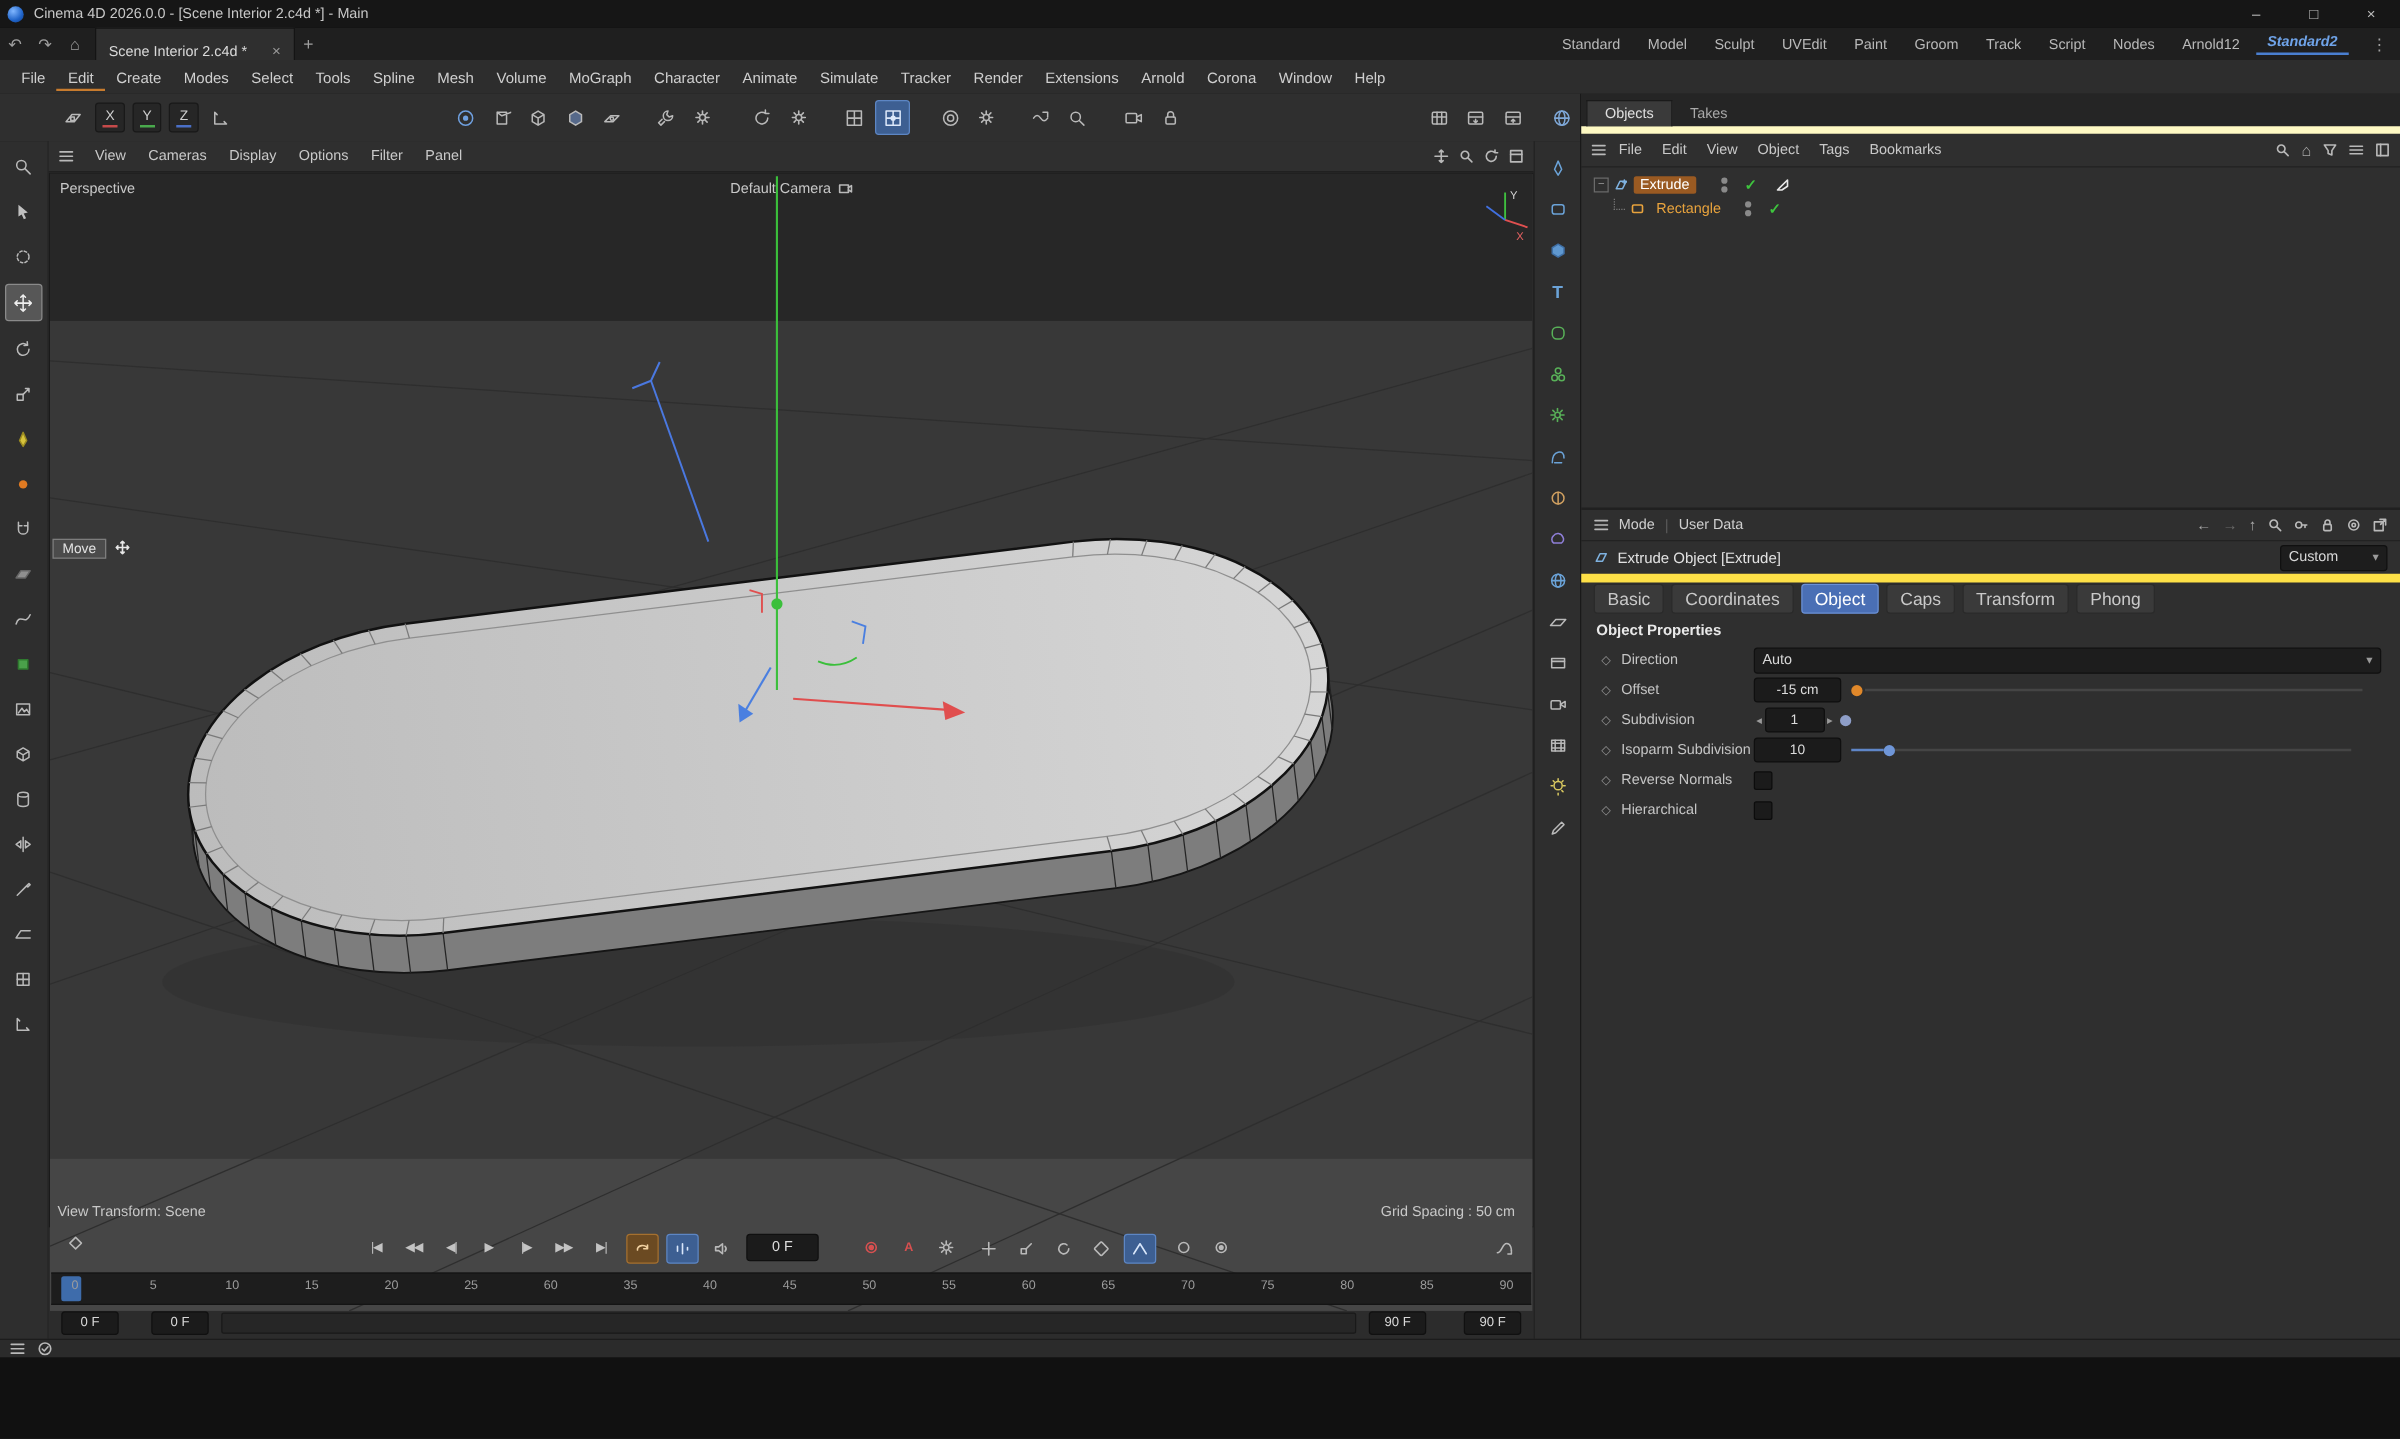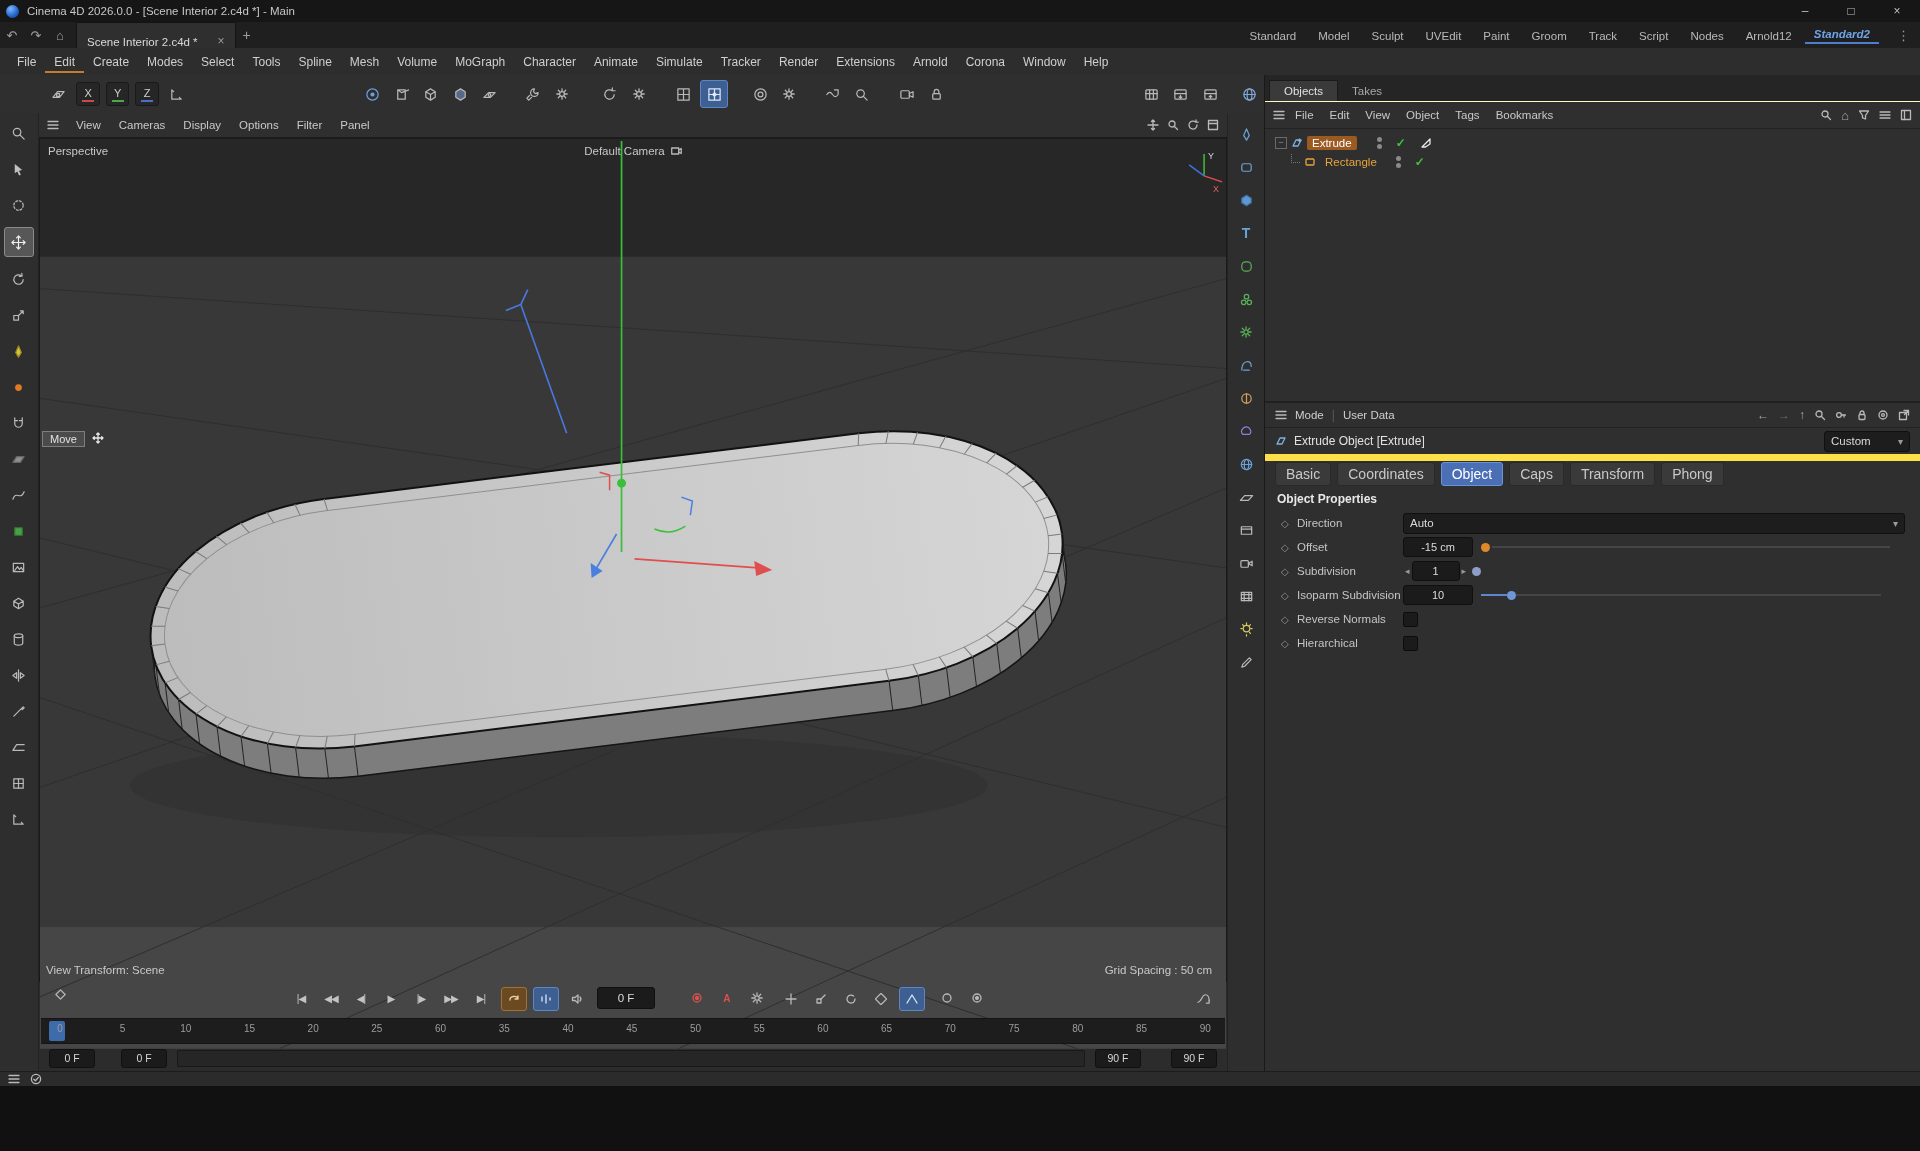--- a/index.html
+++ b/index.html
@@ -74,21 +74,21 @@
   .ticks span{position:relative;z-index:1;min-width:10px;text-align:center}
   .tl-range{height:24px;display:flex;align-items:center;padding:2px 10px}
   .rfield{width:44px;height:17px;background:#1b1b1b;border:1px solid #101010;border-radius:3px;color:#d8d8d8;display:flex;align-items:center;justify-content:center;font-size:10.5px}
   .range-bar{flex:1;height:15px;background:#262626;border:1px solid #191919;border-radius:2px;margin:0 10px}
 
   
   .statusbar{position:absolute;left:0;right:0;bottom:0;height:14px;background:#2b2b2b;border-top:1px solid #1c1c1c;display:flex;align-items:center;gap:10px;padding-left:8px}
 
   
   .right-panel{position:absolute;left:1264px;top:75px;right:0;bottom:14px;background:#2f2f2f;border-left:1px solid #191919}
-  .ptabs{height:26px;background:#252525;display:flex;align-items:flex-end;padding-left:4px;border-bottom:1px solid #fef9c3}
+  .ptabs{height:26px;background:#252525;display:flex;align-items:flex-end;padding-left:4px;border-bottom:6px solid #fef9c3}
   .ptabs span{padding:4px 14px;color:#a9a9a9;font-size:11.5px}
   .ptabs span.active{background:#3a3a3a;color:#e0e0e0;border:1px solid #1a1a1a;border-bottom:none}
   .pmenus{height:26px;display:flex;align-items:center;gap:2px;padding:0 8px;border-bottom:1px solid #222}
   .pmenus span.pitem{padding:3px 8px;color:#c9c9c9;font-size:11.5px}
   .pmenus .pm-icons{margin-left:auto;display:flex;gap:9px;align-items:center}
   .om-tree{height:268px;border-bottom:2px solid #202020;padding-top:4px}
   .om-row{display:flex;align-items:center;height:19px;padding-left:10px;gap:4px}
   .om-expand{width:10px;height:10px;border:1px solid #6a6a6a;color:#aaa;font-size:8px;line-height:8px;text-align:center}
   .om-branch{width:14px;height:14px;border-left:1px dotted #777;border-bottom:1px dotted #777;margin-left:4px}
   .om-label{font-size:11.5px;padding:1px 5px;border-radius:2px}

